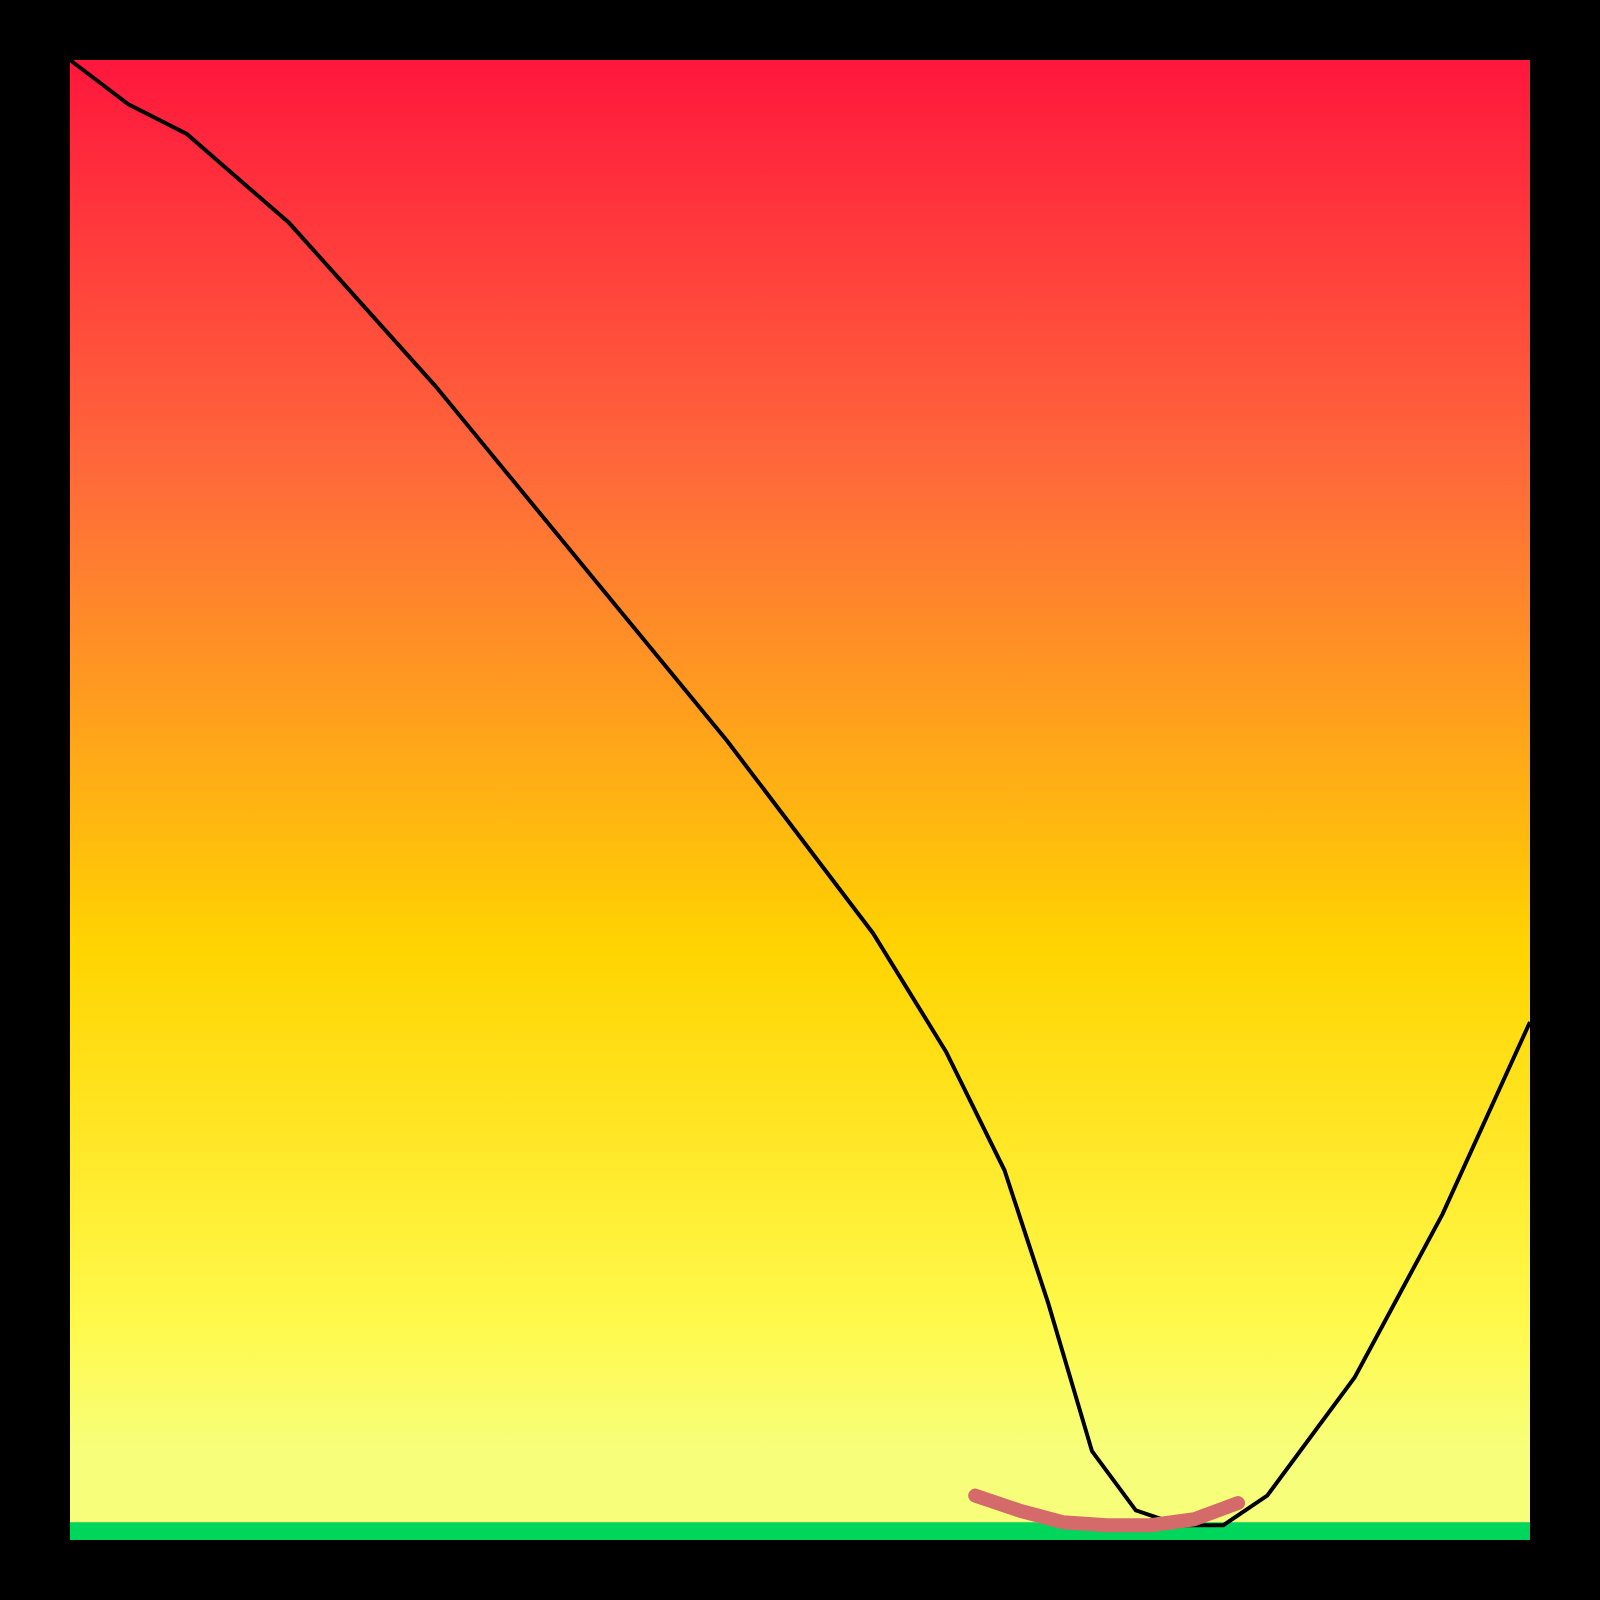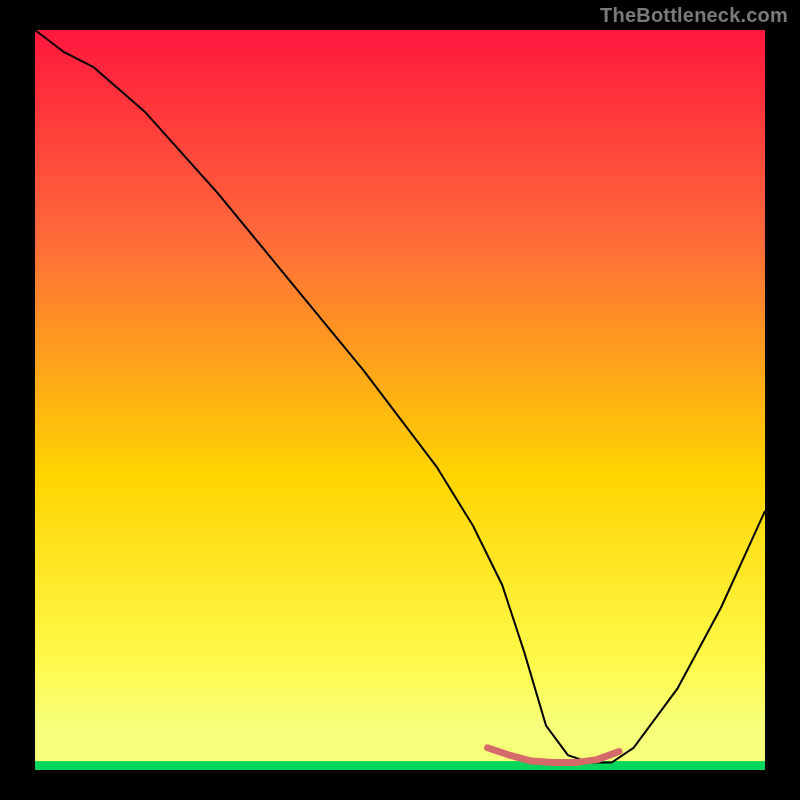--- a/index.html
+++ b/index.html
@@ -36,21 +36,20 @@
     top: 0;
     width: 800px;
     height: 800px;
   }
 </style>
 </head>
 <body>
 
 <div class="frame">
 
-  <div class="watermark">TheBottleneck.com</div>
 
   <svg class="plot" viewBox="0 0 800 800">
     <defs>
       <linearGradient id="bgGrad" x1="0" y1="0" x2="0" y2="1">
         <stop id="g-top" offset="0%" stop-color="#ff173d"></stop>
         <stop id="g-upper" offset="28%" stop-color="#ff6a3a"></stop>
         <stop id="g-mid" offset="60%" stop-color="#ffd400"></stop>
         <stop id="g-lowmid" offset="85%" stop-color="#fff94a"></stop>
         <stop id="g-band" offset="94%" stop-color="#f7ff7a"></stop>
         <stop id="g-bottom" offset="100%" stop-color="#f7ff7a"></stop>

